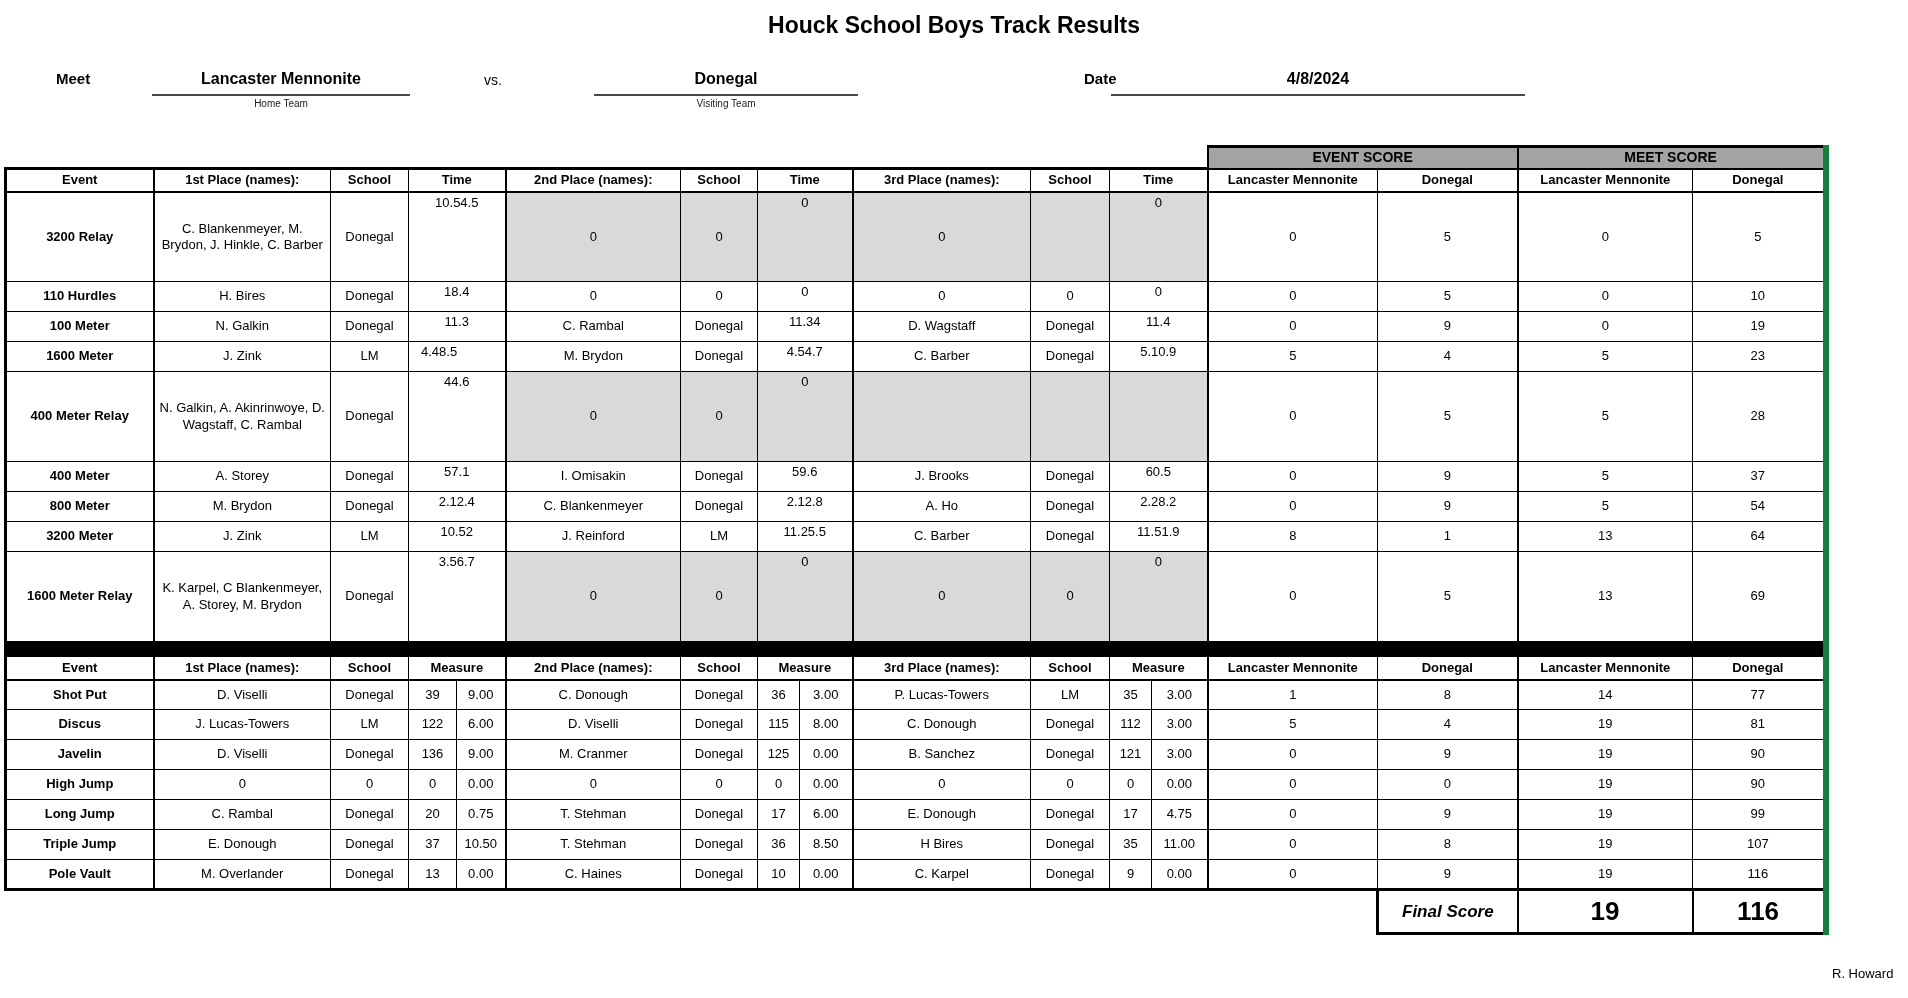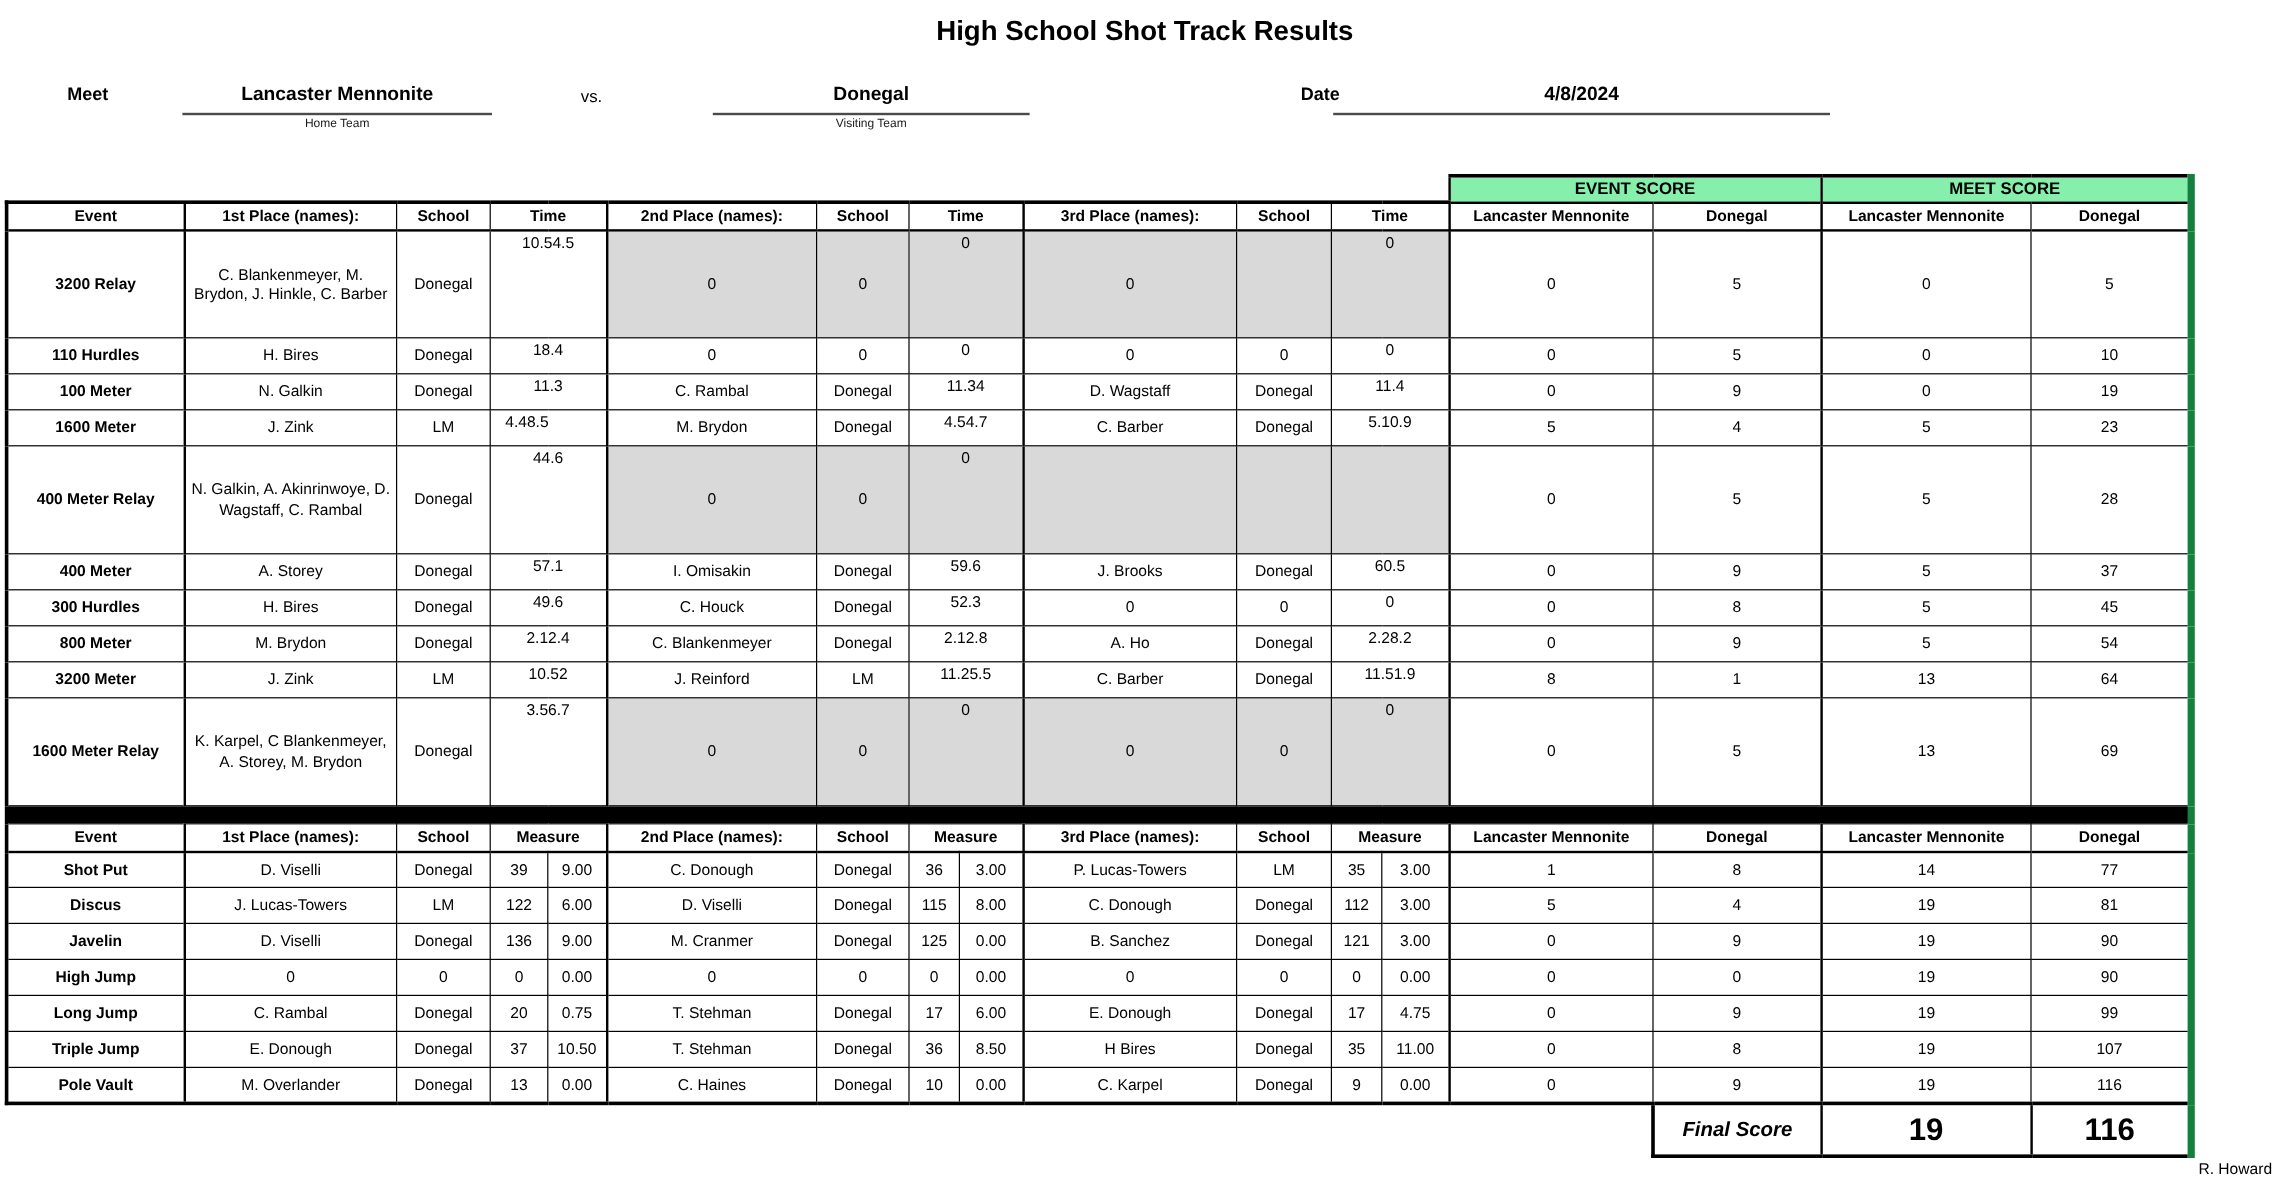--- a/index.html
+++ b/index.html
@@ -15,38 +15,38 @@
   .subcap{position:absolute;top:28px;left:0;right:0;text-align:center;font-size:10px;color:#1a1a1a;}
   #vs{font-size:14px;}
   
   table{border-collapse:collapse;table-layout:fixed;}
   td{border:1px solid #000;padding:1px 4px;text-align:center;vertical-align:middle;
      font-size:13px;line-height:1.25;overflow:hidden;word-wrap:break-word;}
   td.void{border:none;background:#fff;}
   .grey{background:#d9d9d9;}
   .ev{font-weight:bold;margin-top:48px;}
   .hdrCell{font-weight:bold;font-size:13px;}
-  .scoreHead{font-weight:bold;font-size:14px;background:#86efac;}
+  .scoreHead{font-weight:bold;font-size:14px;background:#a3a3a3;}
   .vt{vertical-align:top;padding-top:2px;}
   .ta-l{text-align:left;padding-left:12px;}
   .bL3{border-left:3px solid #000;} .bR3{border-right:6px solid #15803d;}
   .bL2{border-left:2px solid #000;} .bR2{border-right:2px solid #000;}
   .bT3{border-top:3px solid #000;}  .bT2{border-top:2px solid #000;}
   .bB2{border-bottom:2px solid #000;} .bB3{border-bottom:3px solid #000;}
   tr.hA{height:21px;} tr.hB{height:23px;} tr.std{height:30px;} tr.tall{height:90px;}
   tr.hDiv{height:15px;} tr.hFin{height:44px;}
   td.divider{background:#000;padding:0;border-top:1px solid #000;border-bottom:1px solid #000;}
   td.finLabel{font-weight:bold;font-style:italic;font-size:17px;}
   td.finVal{font-weight:bold;font-size:26px;}
   #signature{font-size:13px;}
 </style>
 </head>
 <body>
 
-<div id="title" class="abs">High School Shot Track Results</div>
+<div id="title" class="abs">Houck School Boys Track Results</div>
 
 <div class="abs lbl" style="left:56px;top:70px;">Meet</div>
 
 <div class="abs" style="left:152px;top:70px;width:258px;">
   <div class="teamName">Lancaster Mennonite</div>
   <div class="uline" style="top:24px;"></div>
   <div class="subcap">Home Team</div>
 </div>
 
 <div class="abs" id="vs" style="left:484px;top:72px;">vs.</div>
@@ -196,36 +196,20 @@
         <td class="tm vt bR2 " colspan="2">59.6</td>
         <td colspan="1">J. Brooks</td>
         <td colspan="1">Donegal</td>
         <td class="tm vt bR2 " colspan="2">60.5</td>
         <td colspan="1">0</td>
         <td class="bR2 " colspan="1">9</td>
         <td colspan="1">5</td>
         <td class="bR3 " colspan="1">37</td>
       </tr>
       <tr class="std">
-        <td class="ev bL3 bR2 " colspan="1">300 Hurdles</td>
-        <td colspan="1">H. Bires</td>
-        <td colspan="1">Donegal</td>
-        <td class="tm vt bR2 " colspan="2">49.6</td>
-        <td colspan="1">C. Houck</td>
-        <td colspan="1">Donegal</td>
-        <td class="tm vt bR2 " colspan="2">52.3</td>
-        <td colspan="1">0</td>
-        <td colspan="1">0</td>
-        <td class="tm vt bR2 " colspan="2">0</td>
-        <td colspan="1">0</td>
-        <td class="bR2 " colspan="1">8</td>
-        <td colspan="1">5</td>
-        <td class="bR3 " colspan="1">45</td>
-      </tr>
-      <tr class="std">
         <td class="ev bL3 bR2 " colspan="1">800 Meter</td>
         <td colspan="1">M. Brydon</td>
         <td colspan="1">Donegal</td>
         <td class="tm vt bR2 " colspan="2">2.12.4</td>
         <td colspan="1">C. Blankenmeyer</td>
         <td colspan="1">Donegal</td>
         <td class="tm vt bR2 " colspan="2">2.12.8</td>
         <td colspan="1">A. Ho</td>
         <td colspan="1">Donegal</td>
         <td class="tm vt bR2 " colspan="2">2.28.2</td>

